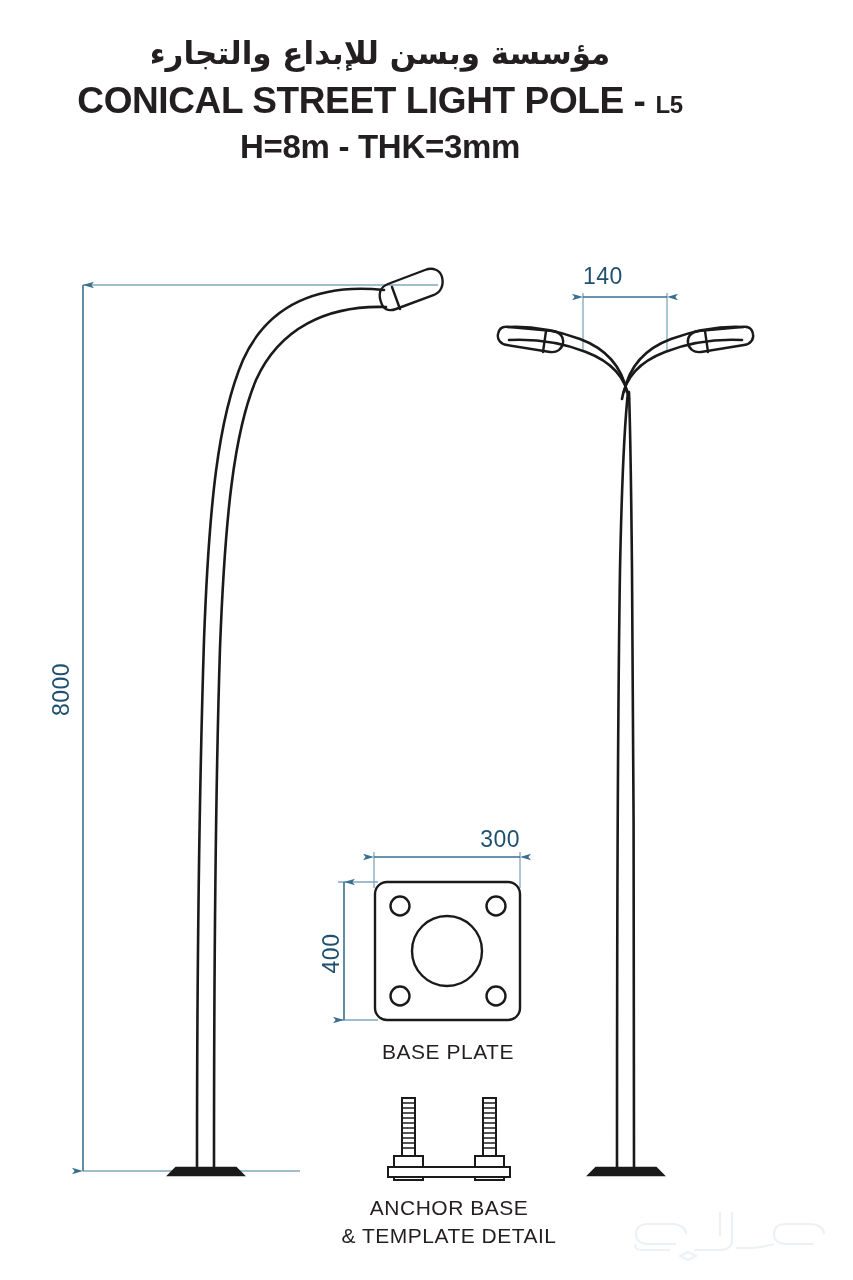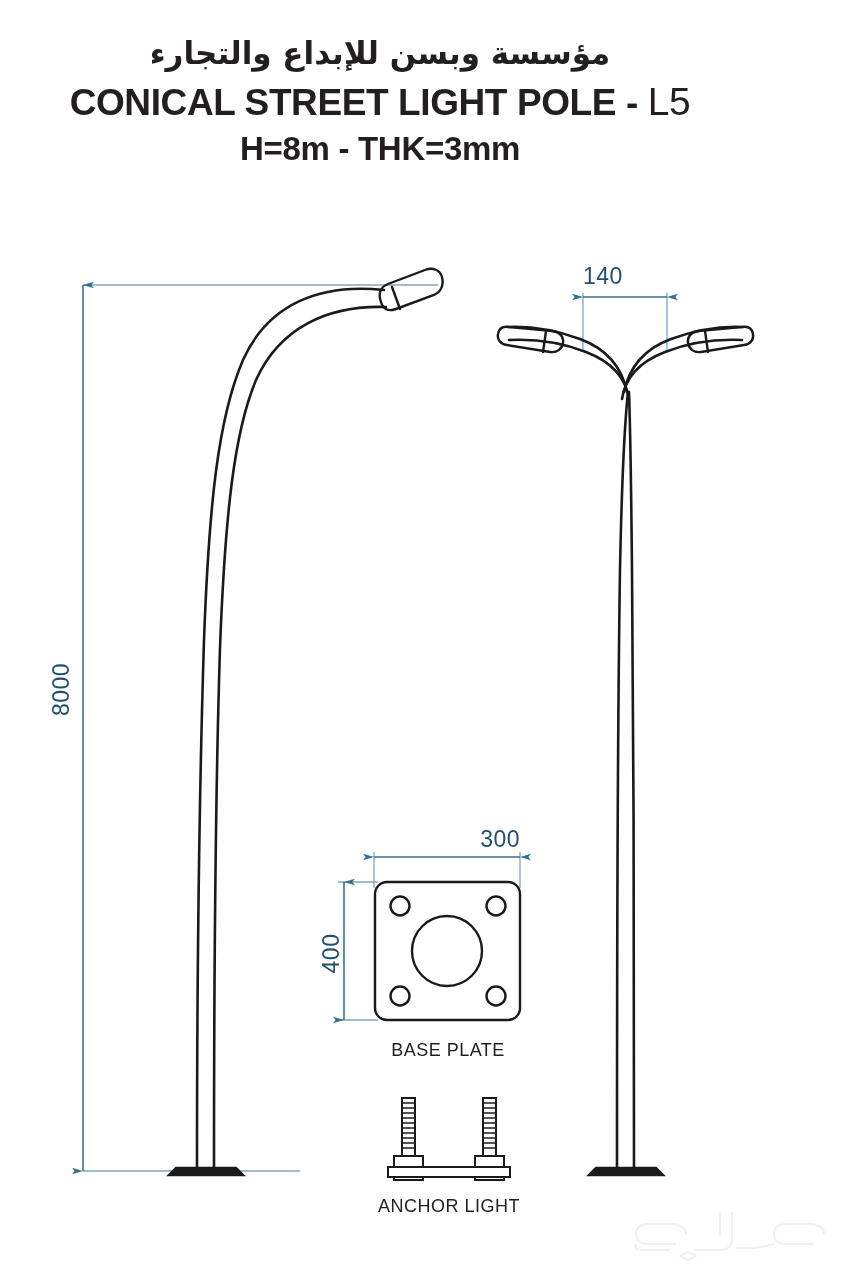--- a/index.html
+++ b/index.html
@@ -37,22 +37,22 @@
   }
   .title-main {
     margin-top: 7px;
     font-size: 37px;
     font-weight: bold;
     color: #231f20;
     letter-spacing: -0.4px;
     white-space: nowrap;
   }
   .title-main .suffix {
-    font-weight: normal;
-    font-size: 39px;
+    font-weight: bold;
+    font-size: 24px;
   }
   .title-sub {
     margin-top: 6px;
     font-size: 33px;
     font-weight: bold;
     color: #231f20;
     letter-spacing: -0.3px;
   }
 
   
@@ -66,21 +66,21 @@
 
   
   .lbl {
     position: absolute;
     color: #231f20;
     font-size: 22px;
     letter-spacing: 0.5px;
     white-space: nowrap;
   }
   .lbl.caption {
-    font-size: 18px;
+    font-size: 21px;
     text-align: center;
   }
   .dim-text {
     position: absolute;
     color: #1f5070;
     font-size: 23px;
     white-space: nowrap;
     letter-spacing: 0.5px;
   }
   .dim-text.vert {
@@ -277,22 +277,23 @@
   <div class="dim-text vert" style="left:26px; top:676px; width:70px; text-align:center;">8000</div>
 
   <div class="dim-text" style="left:583px; top:263px; width:84px; text-align:left;">140</div>
 
   <div class="dim-text" style="left:374px; top:826px; width:146px; text-align:right;">300</div>
 
   <div class="dim-text vert" style="left:296px; top:940px; width:70px; text-align:center;">400</div>
 
   <div class="lbl caption" style="left:348px; top:1040px; width:200px;">BASE PLATE</div>
 
-  <div class="lbl caption" style="left:339px; top:1196px; width:220px;">ANCHOR LIGHT</div>
-
+  <div class="lbl caption" style="left:339px; top:1196px; width:220px;">ANCHOR BASE</div>
+
+  <div class="lbl caption" style="left:319px; top:1224px; width:260px;">&amp; TEMPLATE DETAIL</div>
 
   <svg class="watermark" viewBox="0 0 215 80">
     <g fill="none" stroke="#eef1f4" stroke-width="2.2" stroke-linejoin="round">
       <path d="M200,44 C200,38 194,34 186,34 L162,34 C154,34 150,38 150,44
                C150,50 154,54 162,54 L190,54"></path>
       <path d="M150,54 C142,56 134,58 126,58 L112,58"></path>
       <path d="M108,22 L108,50 C108,56 104,60 96,60 L70,60"></path>
       <path d="M96,22 L96,46"></path>
       <path d="M62,44 C62,38 56,34 48,34 L24,34 C16,34 12,38 12,44
                C12,50 16,54 24,54 L52,54"></path>

